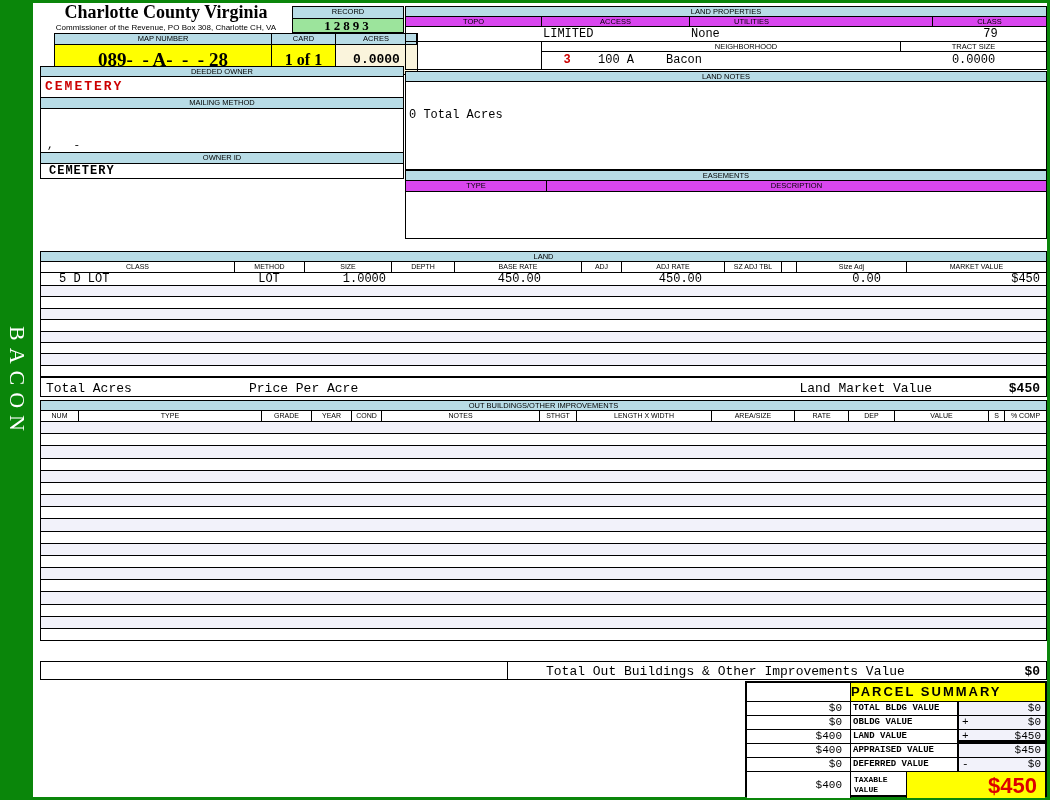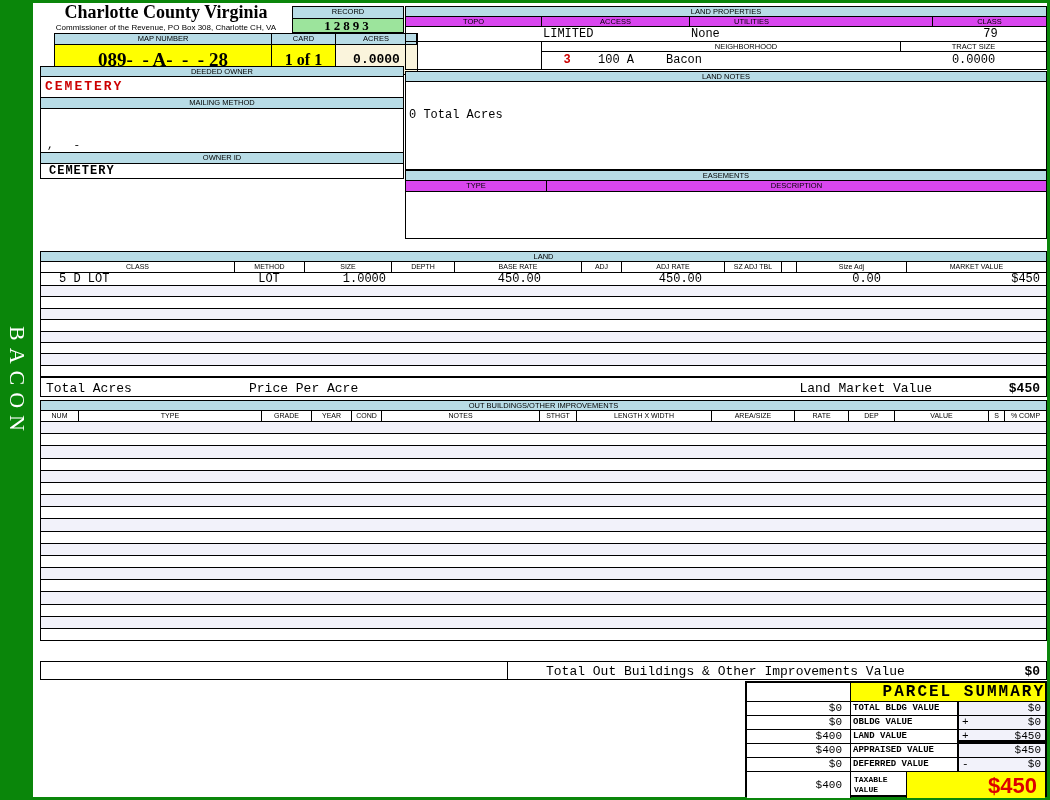--- a/index.html
+++ b/index.html
@@ -59,21 +59,21 @@
 
   
   .parcel { border:2px solid #000; display:flex; flex-direction:column; background:#fff; }
   .prow { display:flex; height:14px; border-top:1px solid #000; }
   .prow.hdr { height:18px; border-top:none; }
   .pleft { width:104px; border-right:1px solid #000; text-align:right; font-family:"Liberation Mono",monospace; font-size:11px; line-height:13px; padding-right:8px; background:#fff; }
   .plabel { width:106px; font-family:"Liberation Mono",monospace; font-weight:bold; font-size:9px; line-height:13px; padding-left:2px; background:#fff; overflow:hidden; white-space:nowrap; }
   .pval { flex:1; border-left:2px solid #000; background:#f2f2fa; position:relative; font-family:"Liberation Mono",monospace; font-size:11px; line-height:12px; }
   .pval .op { position:absolute; left:3px; top:0; }
   .pval .vv { position:absolute; right:4px; top:0; }
-  .ptitle { flex:1; background:#ffff00; text-align:right; font-weight:bold; font-size:16px; letter-spacing:2px; line-height:18px; font-family:Liberation Mono, monospace; }
+  .ptitle { flex:1; background:#ffff00; text-align:left; font-weight:bold; font-size:13px; letter-spacing:2px; line-height:18px; font-family:Liberation Sans, sans-serif; }
   .ptax { display:flex; flex:1; border-top:1px solid #000; }
   .ptax .pleft { line-height:26px; }
   .ptaxlabel { width:56px; font-family:"Liberation Mono",monospace; font-weight:bold; font-size:8px; line-height:10px; padding:3px 0 0 3px; border-right:1px solid #000; }
   .ptaxval { flex:1; background:#ffff00; position:relative; }
   .ptaxval span { position:absolute; right:8px; top:1px; color:#dd0000; font-weight:bold; font-size:22px; font-family:"Liberation Sans",sans-serif; }
   .red { color:#cc0000; }
 </style>
 </head>
 <body>
 

